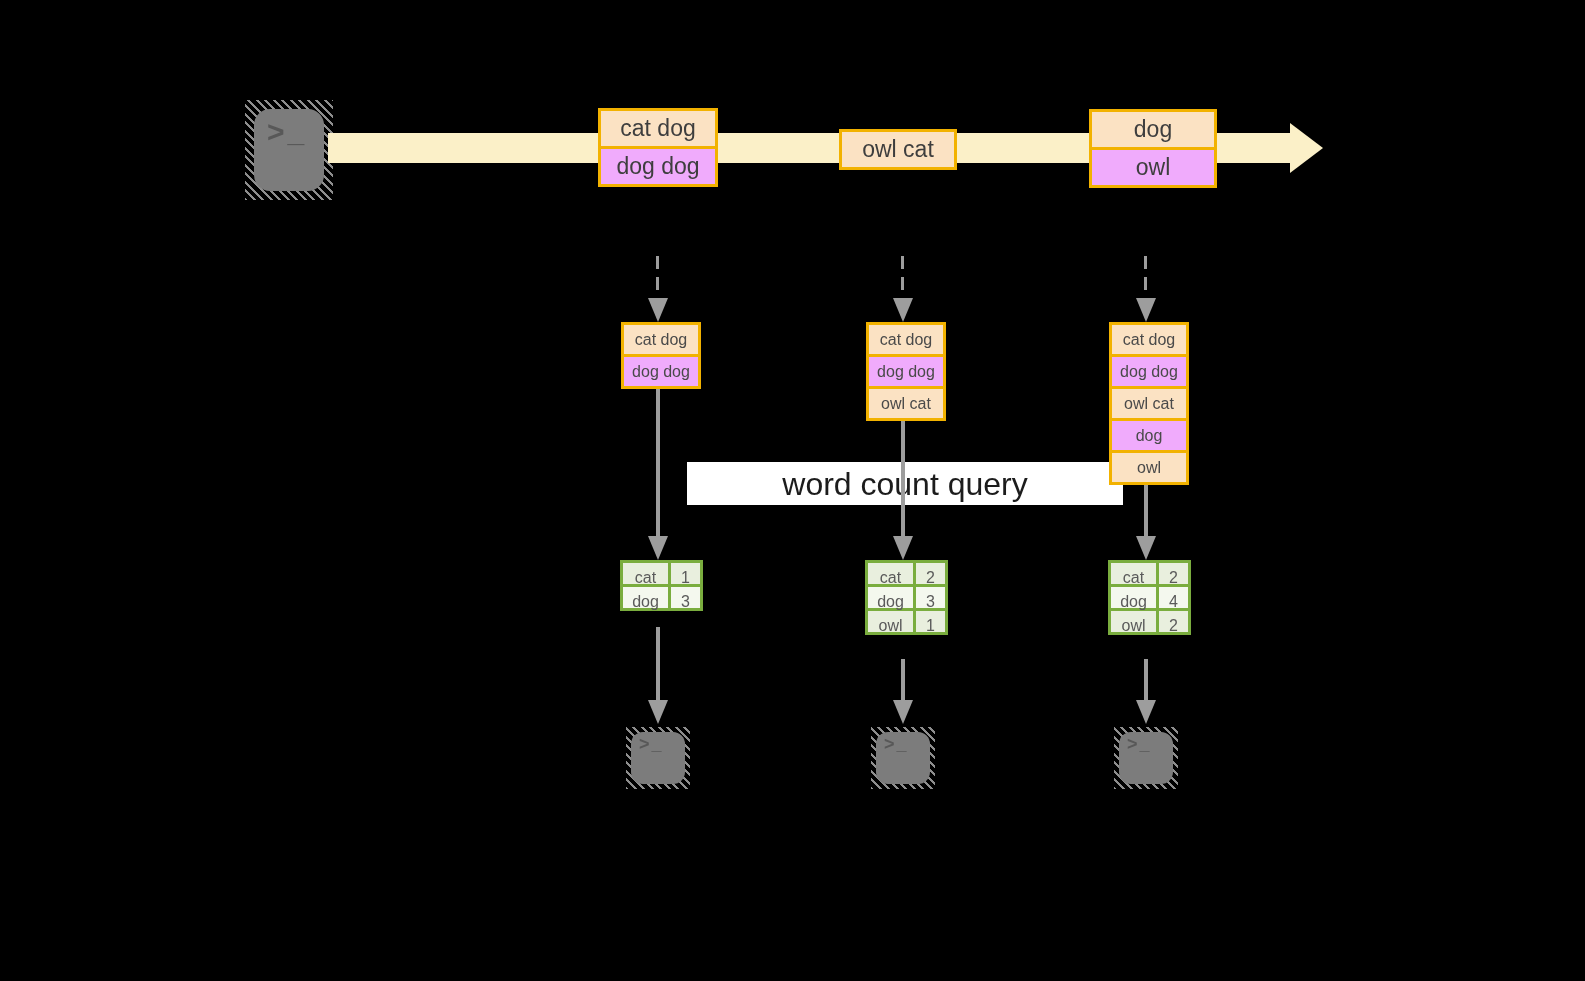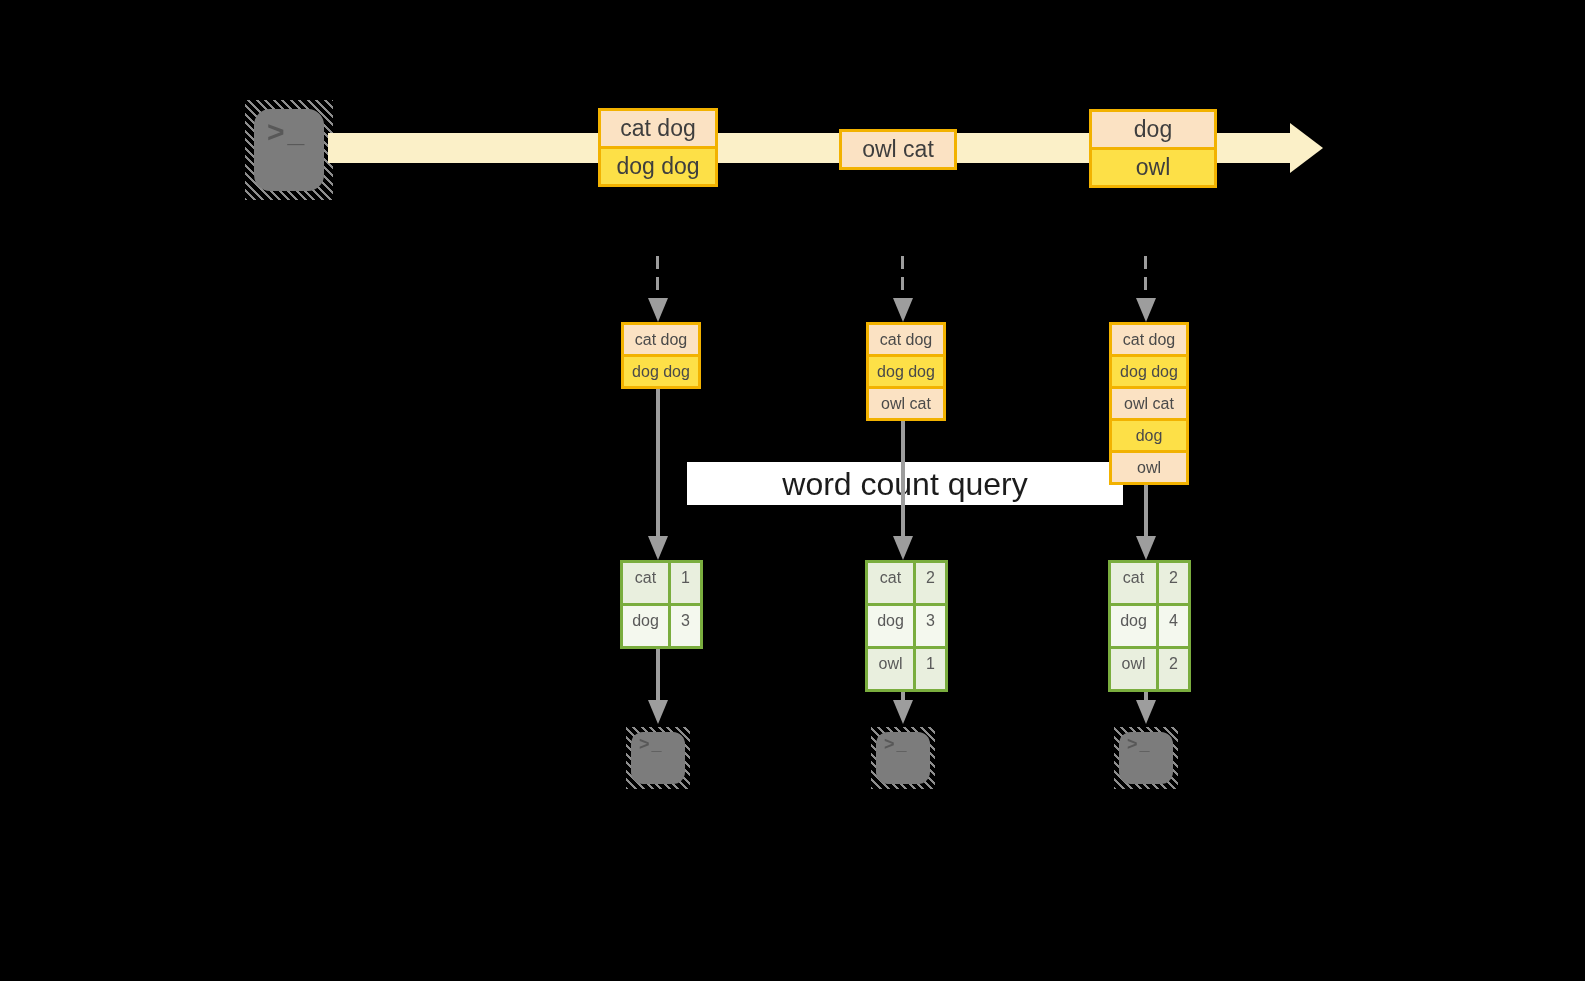--- a/index.html
+++ b/index.html
@@ -19,36 +19,36 @@
   .stream-shaft{left:328px;top:133px;width:962px;height:30px;background:#FBF0C8;z-index:0;}
   .stream-head{left:1290px;top:123px;width:0;height:0;border-top:25px solid transparent;
                border-bottom:25px solid transparent;border-left:33px solid #FBF0C8;z-index:0;}
 
   
   .obox{border:3px solid #F2B200;z-index:3;text-align:center;box-sizing:content-box;}
   .event-row{height:35px;line-height:35px;font-size:23px;color:#3E3E3E;}
   .state-row{height:29px;line-height:29px;font-size:16px;color:#4A4A4A;}
   .event-row + .event-row,.state-row + .state-row{border-top:3px solid #F2B200;}
   .dark{background:#FBE2C3;}
-  .light{background:#fde047;}
+  .light{background:#f0abfc;}
 
   
   .dash-line{width:3px;z-index:2;
     background:repeating-linear-gradient(180deg,#9D9D9D 0 13px,transparent 13px 21px);}
   .gray-line{width:4px;background:#9D9D9D;z-index:2;}
   .arrow-down{width:0;height:0;border-left:10px solid transparent;border-right:10px solid transparent;
               border-top:24px solid #9D9D9D;z-index:2;}
 
   
   .query-band{left:687px;top:462px;width:436px;height:43px;background:#FFFFFF;z-index:1;
               text-align:center;line-height:44px;font-size:32px;color:#1C1C1C;}
 
   
   .gtable{border:3px solid #7AAD3E;z-index:3;color:#5A5A5A;}
-  .count-row{display:flex;height:40px;line-height:29px;font-size:16px;text-align:center;}
+  .count-row{display:flex;height:21px;line-height:29px;font-size:16px;text-align:center;}
   .count-row + .count-row{border-top:3px solid #7AAD3E;}
   .count-row .word{width:45px;border-right:3px solid #7AAD3E;}
   .count-row .num{flex:1;}
   .tint{background:#E9EFDE;}
   .lite{background:#F4F8EE;}
 </style>
 </head>
 <body>
 
 <div class="canvas">

